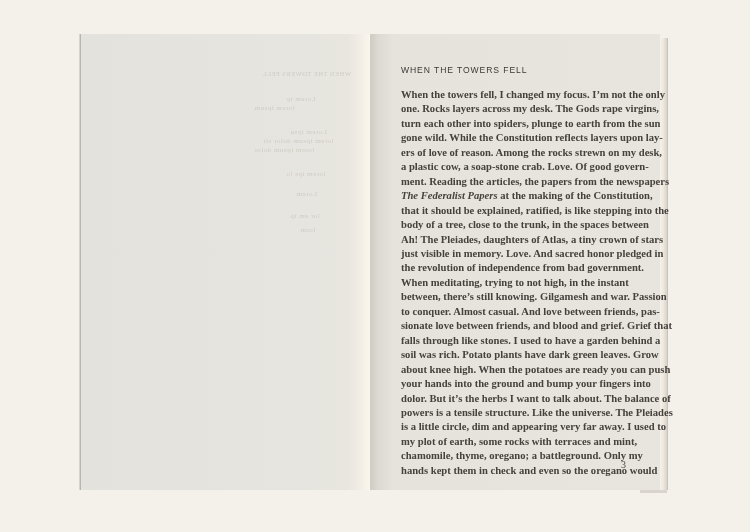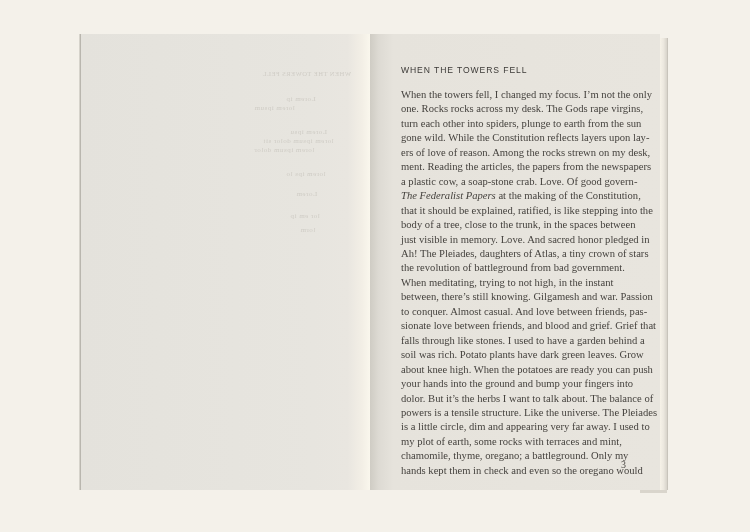--- a/index.html
+++ b/index.html
@@ -52,21 +52,21 @@
       color: #3b3936;
       white-space: nowrap;
     }
     .body-text {
       position: absolute; left: 401px; top: 88px;
       width: 250px;
       font-size: 10.6px;
       line-height: 14.45px;
       color: #45423e;
     }
-    .body-text .line { display: block; white-space: nowrap; }
+    .body-text .line { display: block; white-space: nowrap; font-weight: bold; }
     .body-text em { font-style: italic; }
     .folio {
       position: absolute; left: 621px; top: 459px;
       font-size: 10px; color: #4a4743;
     }
   </style>
 </head>
 <body>
 
 <div class="book">
@@ -86,32 +86,32 @@
   <div class="ghost" style="left:286px;top:170px;">lorem ips lo</div>
   <div class="ghost" style="left:296px;top:190px;">Lorem</div>
   <div class="ghost" style="left:290px;top:212px;">lor em ip</div>
   <div class="ghost" style="left:300px;top:226px;">lorm</div>
 </div>
 
 <div class="running-head">WHEN THE TOWERS FELL</div>
 
 <div class="body-text">
   <span class="line">When the towers fell, I changed my focus. I’m not the only</span>
-  <span class="line">one. Rocks rocks across my desk. The Gods rape virgins,</span>
+  <span class="line">one. Rocks layers across my desk. The Gods rape virgins,</span>
   <span class="line">turn each other into spiders, plunge to earth from the sun</span>
   <span class="line">gone wild. While the Constitution reflects layers upon lay-</span>
   <span class="line">ers of love of reason. Among the rocks strewn on my desk,</span>
+  <span class="line">a plastic cow, a soap-stone crab. Love. Of good govern-</span>
   <span class="line">ment. Reading the articles, the papers from the newspapers</span>
-  <span class="line">a plastic cow, a soap-stone crab. Love. Of good govern-</span>
   <span class="line"><em>The Federalist Papers</em><span> at the making of the Constitution,</span></span>
   <span class="line">that it should be explained, ratified, is like stepping into the</span>
   <span class="line">body of a tree, close to the trunk, in the spaces between</span>
+  <span class="line">Ah! The Pleiades, daughters of Atlas, a tiny crown of stars</span>
   <span class="line">just visible in memory. Love. And sacred honor pledged in</span>
-  <span class="line">Ah! The Pleiades, daughters of Atlas, a tiny crown of stars</span>
-  <span class="line">the revolution of battleground from bad government.</span>
+  <span class="line">the revolution of independence from bad government.</span>
   <span class="line">When meditating, trying to not high, in the instant</span>
   <span class="line">between, there’s still knowing. Gilgamesh and war. Passion</span>
   <span class="line">to conquer. Almost casual. And love between friends, pas-</span>
   <span class="line">sionate love between friends, and blood and grief. Grief that</span>
   <span class="line">falls through like stones. I used to have a garden behind a</span>
   <span class="line">soil was rich. Potato plants have dark green leaves. Grow</span>
   <span class="line">about knee high. When the potatoes are ready you can push</span>
   <span class="line">your hands into the ground and bump your fingers into</span>
   <span class="line">dolor. But it’s the herbs I want to talk about. The balance of</span>
   <span class="line">powers is a tensile structure. Like the universe. The Pleiades</span>

